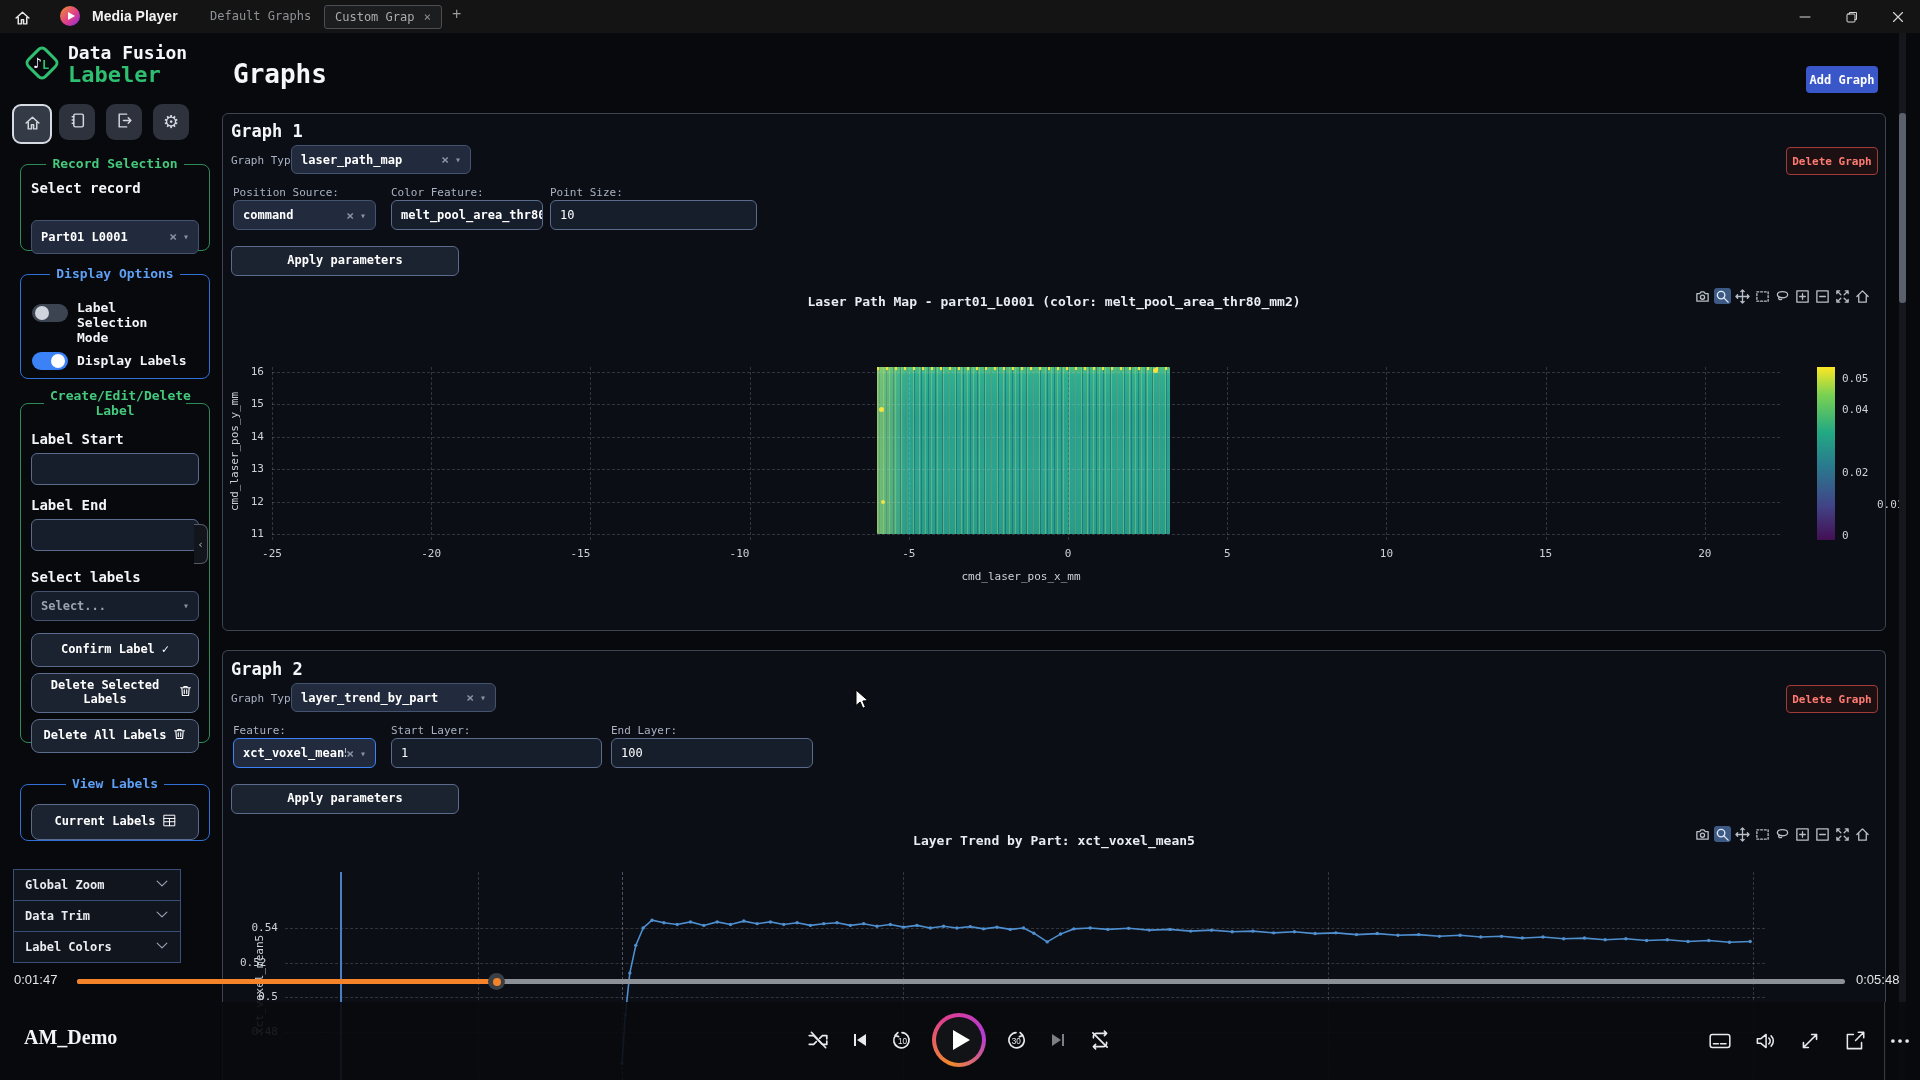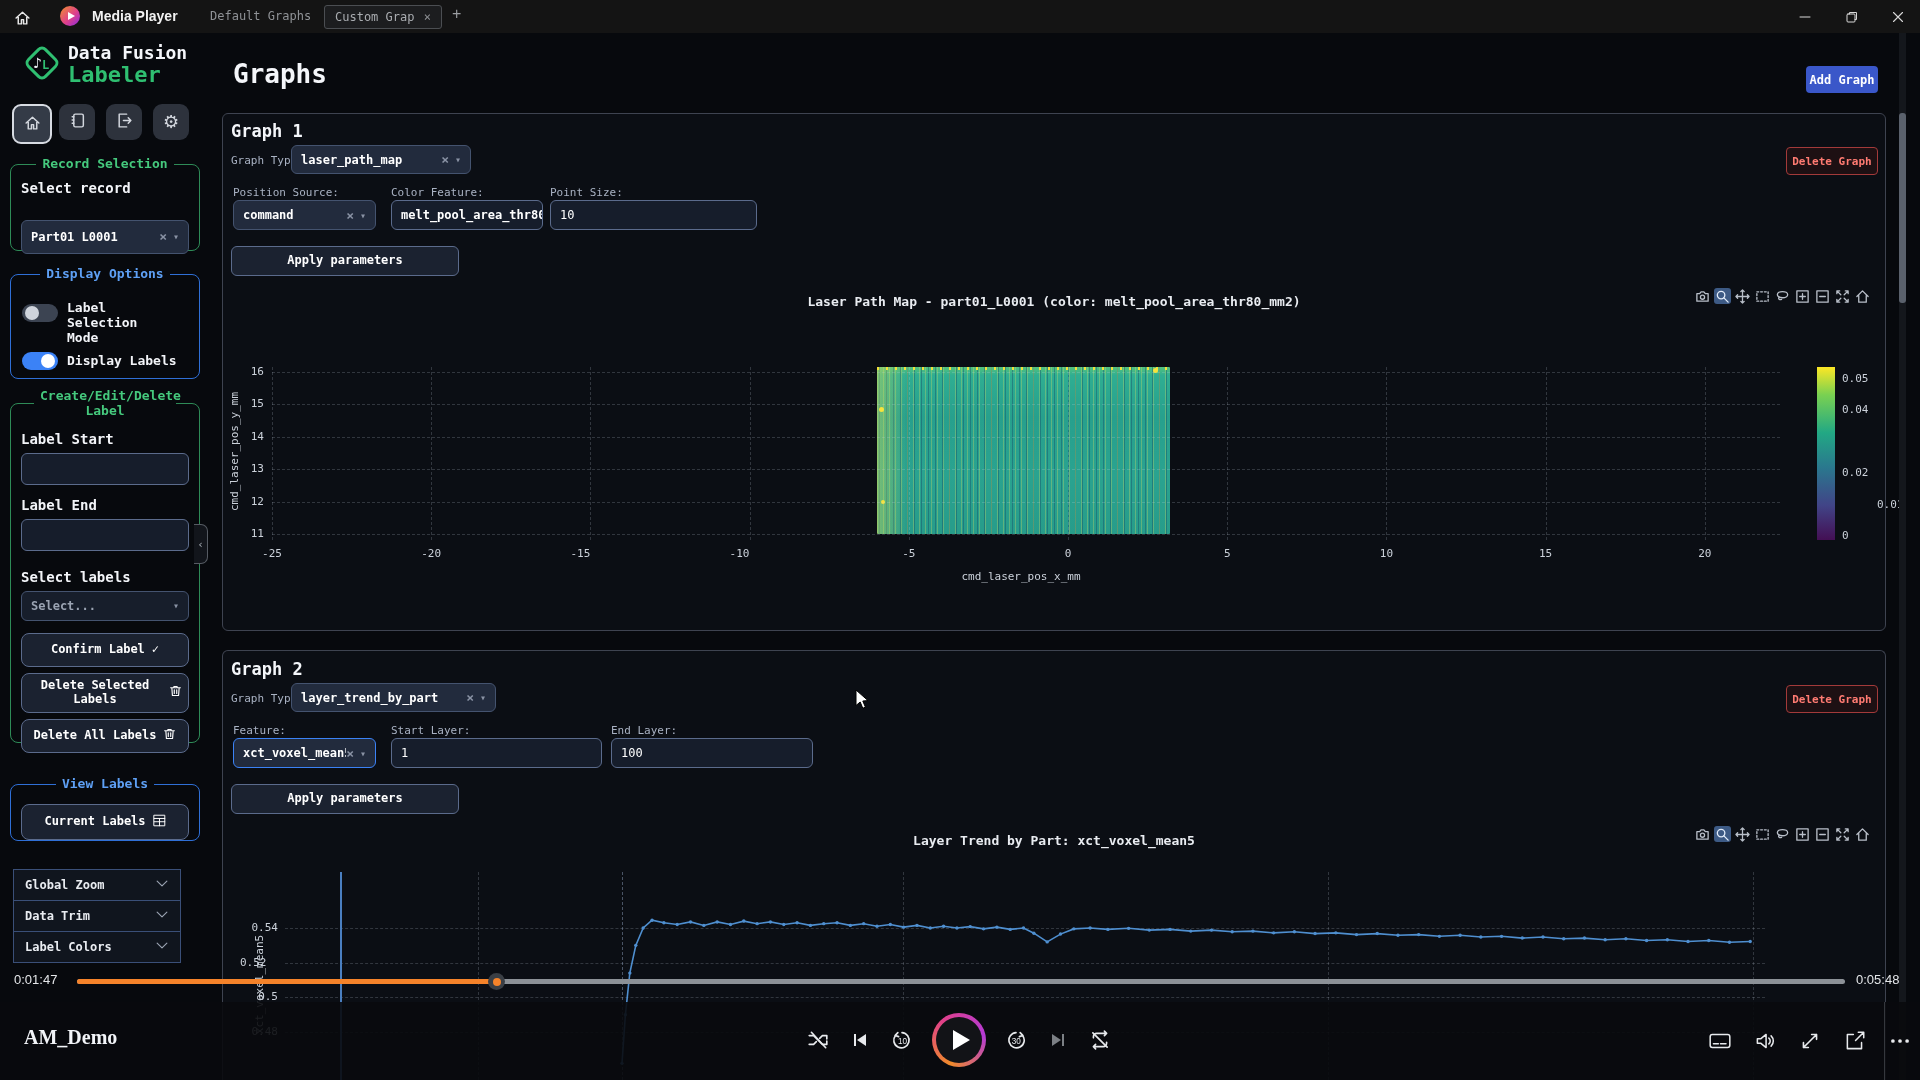--- a/index.html
+++ b/index.html
@@ -18,21 +18,21 @@
   .tb-tab{position:absolute;top:5px;height:22px;display:flex;align-items:center;gap:10px;
           font:12px "DejaVu Sans Mono",monospace;color:#8f9296;padding:0 10px;}
   .tb-tab.active{border:1px solid #4b4e52;border-radius:3px;background:#1c1d1f;color:#a9acb0;}
   .tb-x{color:#8f9296;font-size:12px;}
   .tb-plus{position:absolute;top:5px;font:16px "Liberation Sans",sans-serif;color:#9a9da1;}
   .win-btn{position:absolute;top:0;width:44px;height:33px;display:flex;align-items:center;justify-content:center;color:#d8d8d8;}
   
   .navbtn{position:absolute;top:104px;width:36px;height:36px;border-radius:9px;background:#2d323c;
           display:flex;align-items:center;justify-content:center;color:#d3d7de;}
   .navbtn.active{background:#343b47;border:2px solid #d7dbe2;}
-  fieldset.fs{position:absolute;left:10px;width:168px;margin:0;padding:4px 10px 0;border-radius:8px;background:transparent;}
+  fieldset.fs{position:absolute;left:20px;width:168px;margin:0;padding:4px 10px 0;border-radius:8px;background:transparent;}
   fieldset.fs legend{margin:0 auto;padding:0 6px;text-align:center;font-weight:bold;font-size:13px;line-height:1.15;}
   .fs-green{border:1px solid #2e8b57;}
   .fs-green legend{color:#45c97d;}
   .fs-blue{border:1px solid #2f6fd6;}
   .fs-blue legend{color:#5ea0f5;}
   .side-label{font-weight:bold;font-size:14px;color:#f2f4f8;}
   .sel{display:flex;align-items:center;background:#222b3d;border:1px solid #44536f;border-radius:6px;
        padding:0 9px;font-weight:bold;font-size:12px;color:#fff;}
   .sel .grow{flex:1;overflow:hidden;white-space:nowrap;}
   .sel-x{color:#8a93a5;font-size:13px;margin-right:6px;}

